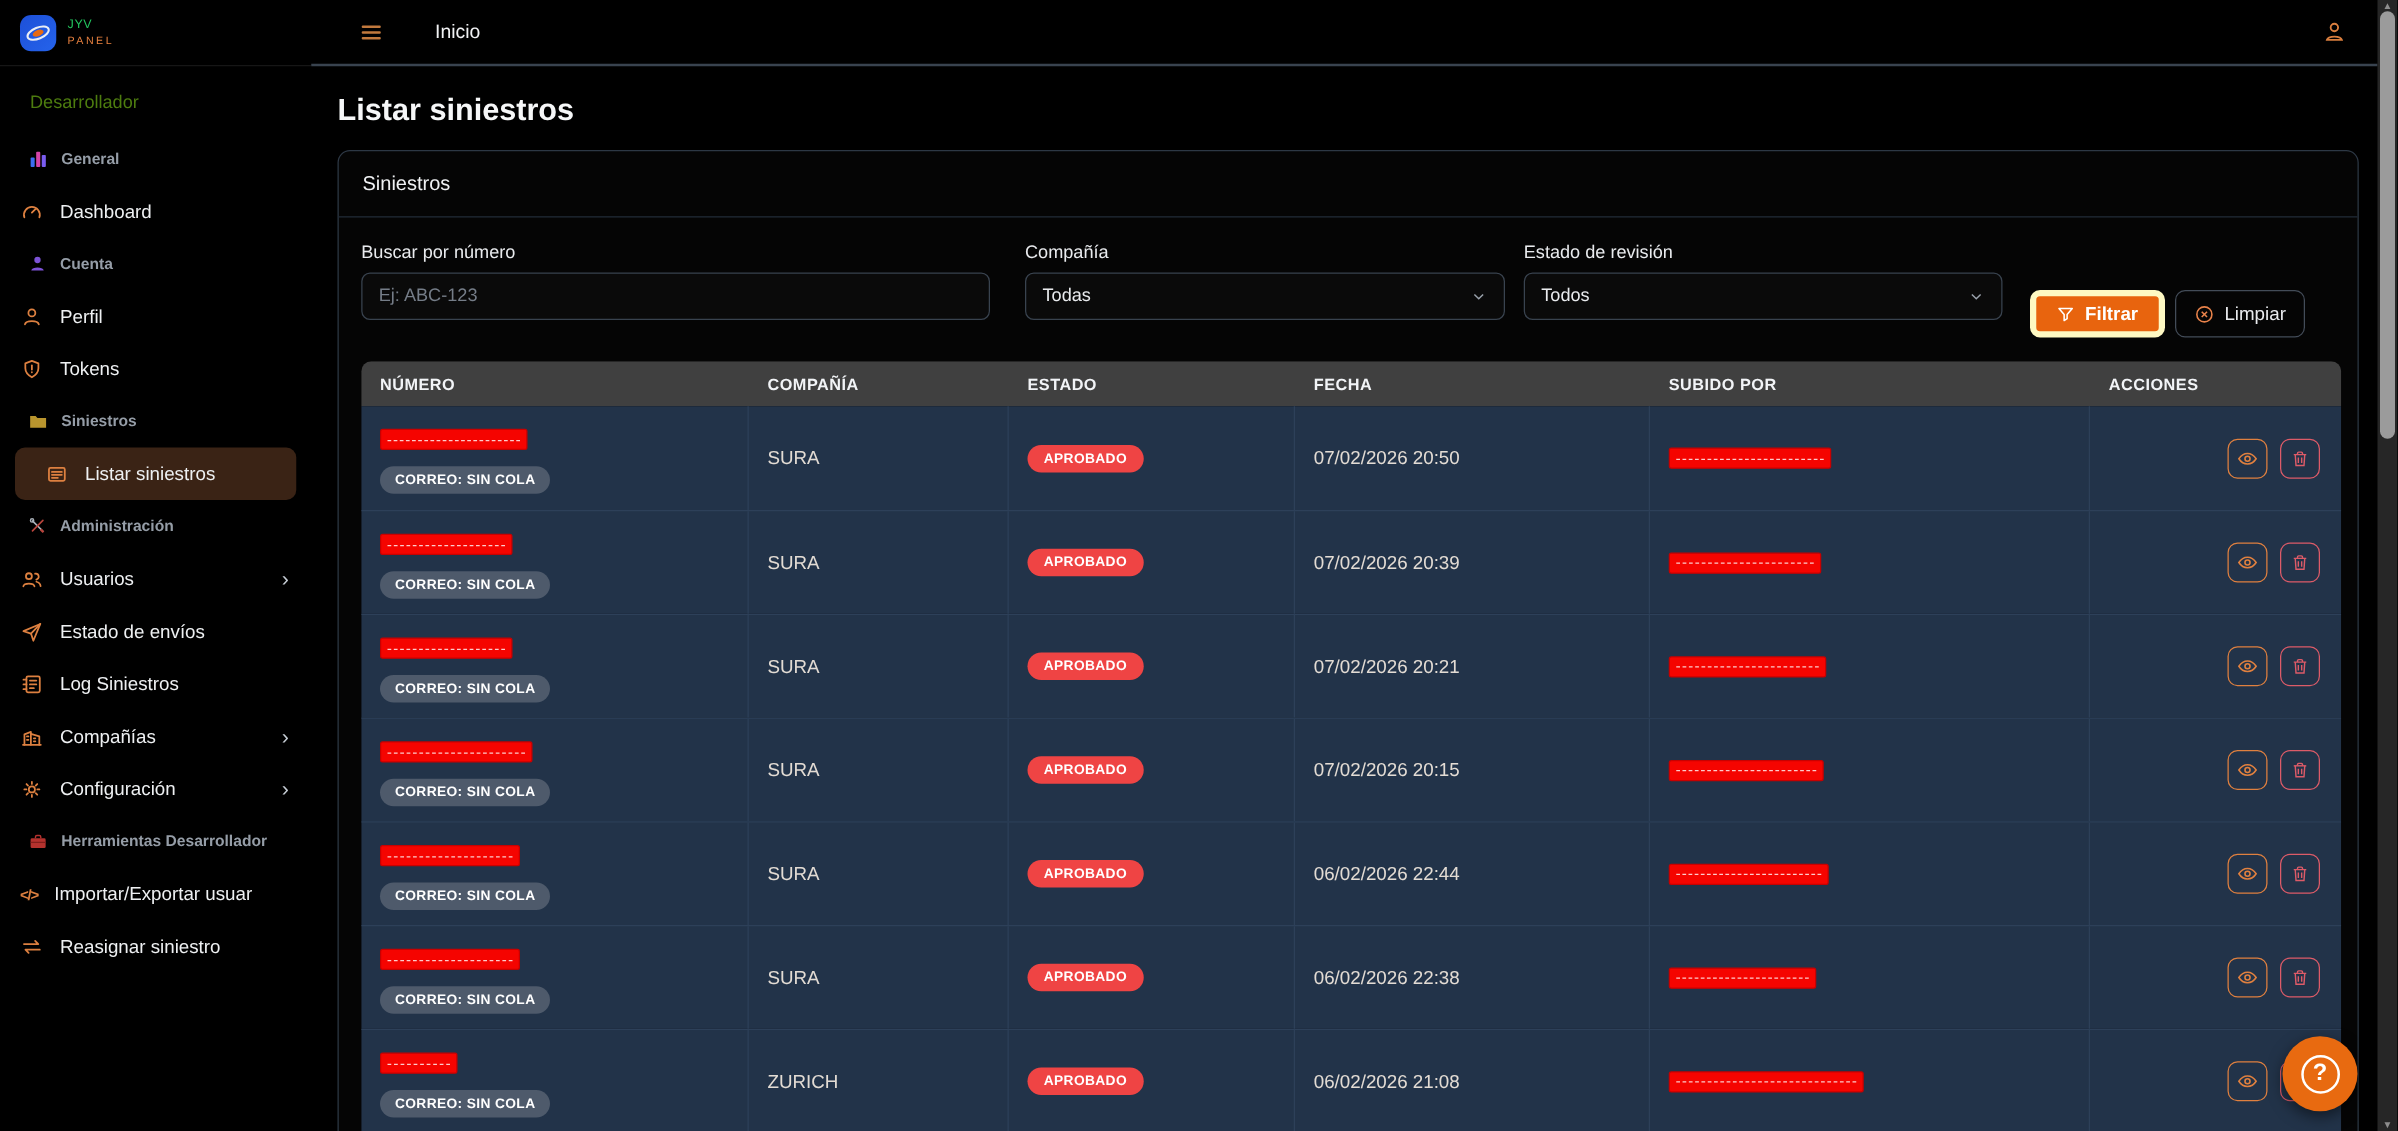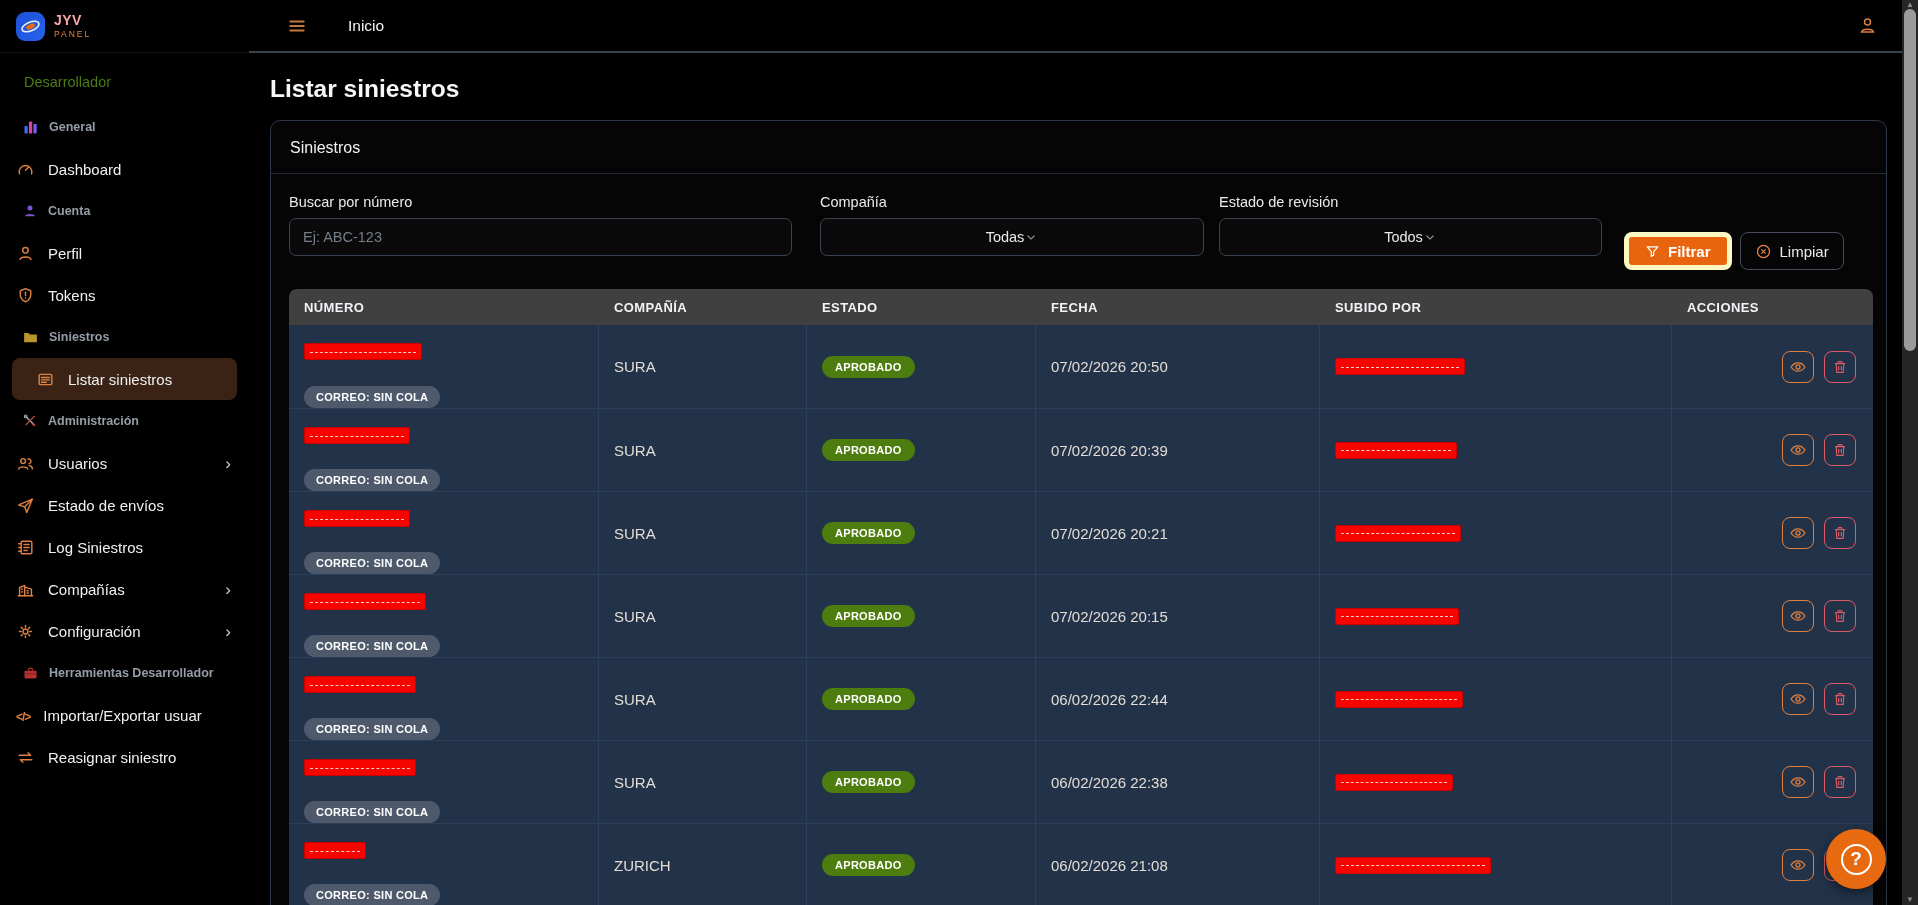--- a/index.html
+++ b/index.html
@@ -11,21 +11,21 @@
   .topbar{position:absolute;left:249px;top:0;width:1653px;height:53px;display:flex;align-items:center;border-bottom:2px solid #39434f;background:#000}
   .hamburger{color:#c2793d;margin-left:38px;cursor:pointer}
   .nav-title{margin-left:41px;font-size:15.5px;color:#f2f3f5}
   .topbar-user{margin-left:auto;margin-right:24px;color:#d97e3e;cursor:pointer}
 
   
   .sidebar{position:absolute;left:0;top:0;width:249px;height:905px;background:#000;overflow:hidden}
   .brand{height:53px;display:flex;align-items:center;padding-left:16px;border-bottom:1px solid #161616}
   .brand-logo{width:29px;height:29px;border-radius:9px;background:linear-gradient(135deg,#1d50d8,#2563eb);display:flex;align-items:center;justify-content:center}
   .brand-text{margin-left:9px;line-height:1}
-  .brand-title{font-size:14px;font-weight:bold;color:#fca5a5;letter-spacing:.5px}
+  .brand-title{font-size:10px;font-weight:normal;color:#22c55e;letter-spacing:.5px}
   .brand-sub{font-size:8.5px;color:#e8813f;letter-spacing:2px;margin-top:3px}
   .role-label{color:#4d7c0f;font-size:14.5px;padding:21px 0 16px 24px}
   .nav-section{height:42px;display:flex;align-items:center;gap:10px;padding-left:22px;font-size:12.5px;font-weight:bold;color:#959da7}
   .nav-section .glyph{font-size:15px}
   .nav-item{height:42px;display:flex;align-items:center;gap:13px;padding-left:16px;font-size:15px;color:#eef0f2;cursor:pointer}
   .nav-item .ic{color:#dd8040;flex:0 0 auto}
   .nav-item.active{margin:0 12px;padding-left:24px;border-radius:8px;background:#3a2315}
   .nav-chevron{margin-left:auto;margin-right:18px;color:#c7ced6;font-size:17px;line-height:1}
   .code-glyph{font-size:12px;font-weight:bold;color:#dd8040;letter-spacing:-1px}
 
@@ -37,43 +37,43 @@
 
   
   .filters{display:flex;padding:20px 19px 33px 18px}
   .field label{display:block;font-size:14.5px;color:#e9ebee;margin-bottom:8px}
   .control{height:38px;background:#0a0a0a;border:1px solid #39434f;border-radius:7px;display:flex;align-items:center;padding:0 13px;font-size:14.5px;color:#e9ebee}
   .f-search{width:503px}
   .f-company{width:384px;margin-left:28px}
   .f-review{width:383px;margin-left:15px}
   .control input{width:100%;height:100%;background:transparent;border:0;outline:none;color:#e9ebee;font-size:14.5px;font-family:inherit}
   .control input::placeholder{color:#757d88}
-  .select{justify-content:center;cursor:pointer}
+  .select{justify-content:space-between;cursor:pointer}
   .select .caret{color:#9aa2ac}
   .filter-actions{display:flex;gap:8px;align-self:flex-end;margin-left:22px;transform:translateY(14px)}
   .btn{height:38px;border-radius:8px;display:flex;align-items:center;gap:8px;font-size:15px;cursor:pointer;font-family:inherit}
   .btn-filter{background:#e8640e;border:5px solid #fef9c3;color:#fff;font-weight:bold;padding:0 16px}
   .btn-clear{background:transparent;border:1px solid #434c58;color:#e9ebee;padding:0 14px}
   .btn-clear .ic{color:#e8824a}
 
   
   .table{margin:0 15px 0 18px;width:1584px;border-radius:8px 8px 0 0;overflow:hidden}
   .trow{display:grid;grid-template-columns:310px 208px 229px 284px 352px 201px}
   .thead{background:#404040;height:36px;align-items:center}
   .thead .tcell{font-size:13px;font-weight:bold;letter-spacing:.4px;color:#f2f4f7;padding-left:15px;border:0}
   .tbody .trow{background:#223349;height:83px;border-top:1px solid #2d4059}
   .tbody .trow:first-child{border-top:0}
   .tcell{padding-left:15px;display:flex;align-items:center;border-right:1px solid #2d4059;min-width:0}
   .tcell:last-child{border-right:0}
-  .cell-number{flex-direction:column;align-items:flex-start;justify-content:space-between;padding-top:18px}
+  .cell-number{flex-direction:column;align-items:flex-start;justify-content:flex-start;padding-top:18px}
   .redact{height:17px;background:#f50400;border:1px solid #c90000;border-radius:2px;position:relative}
   .redact::after{content:"";position:absolute;left:5px;right:5px;top:50%;border-top:1px dashed rgba(255,255,255,.8)}
   .email-badge{margin-top:13px;background:#4e5a6b;color:#fff;font-size:11px;font-weight:bold;letter-spacing:.3px;padding:5px 12px;border-radius:11px;white-space:nowrap}
   .cell-text{font-size:15px;color:#e3dcd4}
-  .status-badge{background:#4d7c0f;color:#fff;font-size:11px;font-weight:bold;letter-spacing:.3px;padding:5px 13px;border-radius:12px}
+  .status-badge{background:#ef4444;color:#fff;font-size:11px;font-weight:bold;letter-spacing:.3px;padding:5px 13px;border-radius:12px}
   .cell-actions{justify-content:flex-end;padding-right:17px;gap:10px}
   .icon-btn{width:32px;height:32px;border-radius:8px;display:flex;align-items:center;justify-content:center;background:transparent;cursor:pointer}
   .icon-btn.view{border:1px solid #e0803f;color:#e0803f}
   .icon-btn.delete{border:1px solid #dd5b68;color:#dd5b68}
 
   
   .help-fab{position:absolute;left:1826px;top:829px;width:60px;height:60px;border-radius:50%;background:#e86a10;display:flex;align-items:center;justify-content:center;box-shadow:0 4px 12px rgba(0,0,0,.5);cursor:pointer;z-index:30}
   .help-q{width:31px;height:31px;border:2.5px solid #fff;border-radius:50%;color:#fff;font-size:19px;font-weight:bold;display:flex;align-items:center;justify-content:center}
   .scrollbar{position:absolute;right:0;top:0;width:16px;height:905px;background:#262626;z-index:40}
   .scroll-thumb{position:absolute;left:2px;top:9px;width:12px;height:342px;background:#9b9b9b;border-radius:7px}

